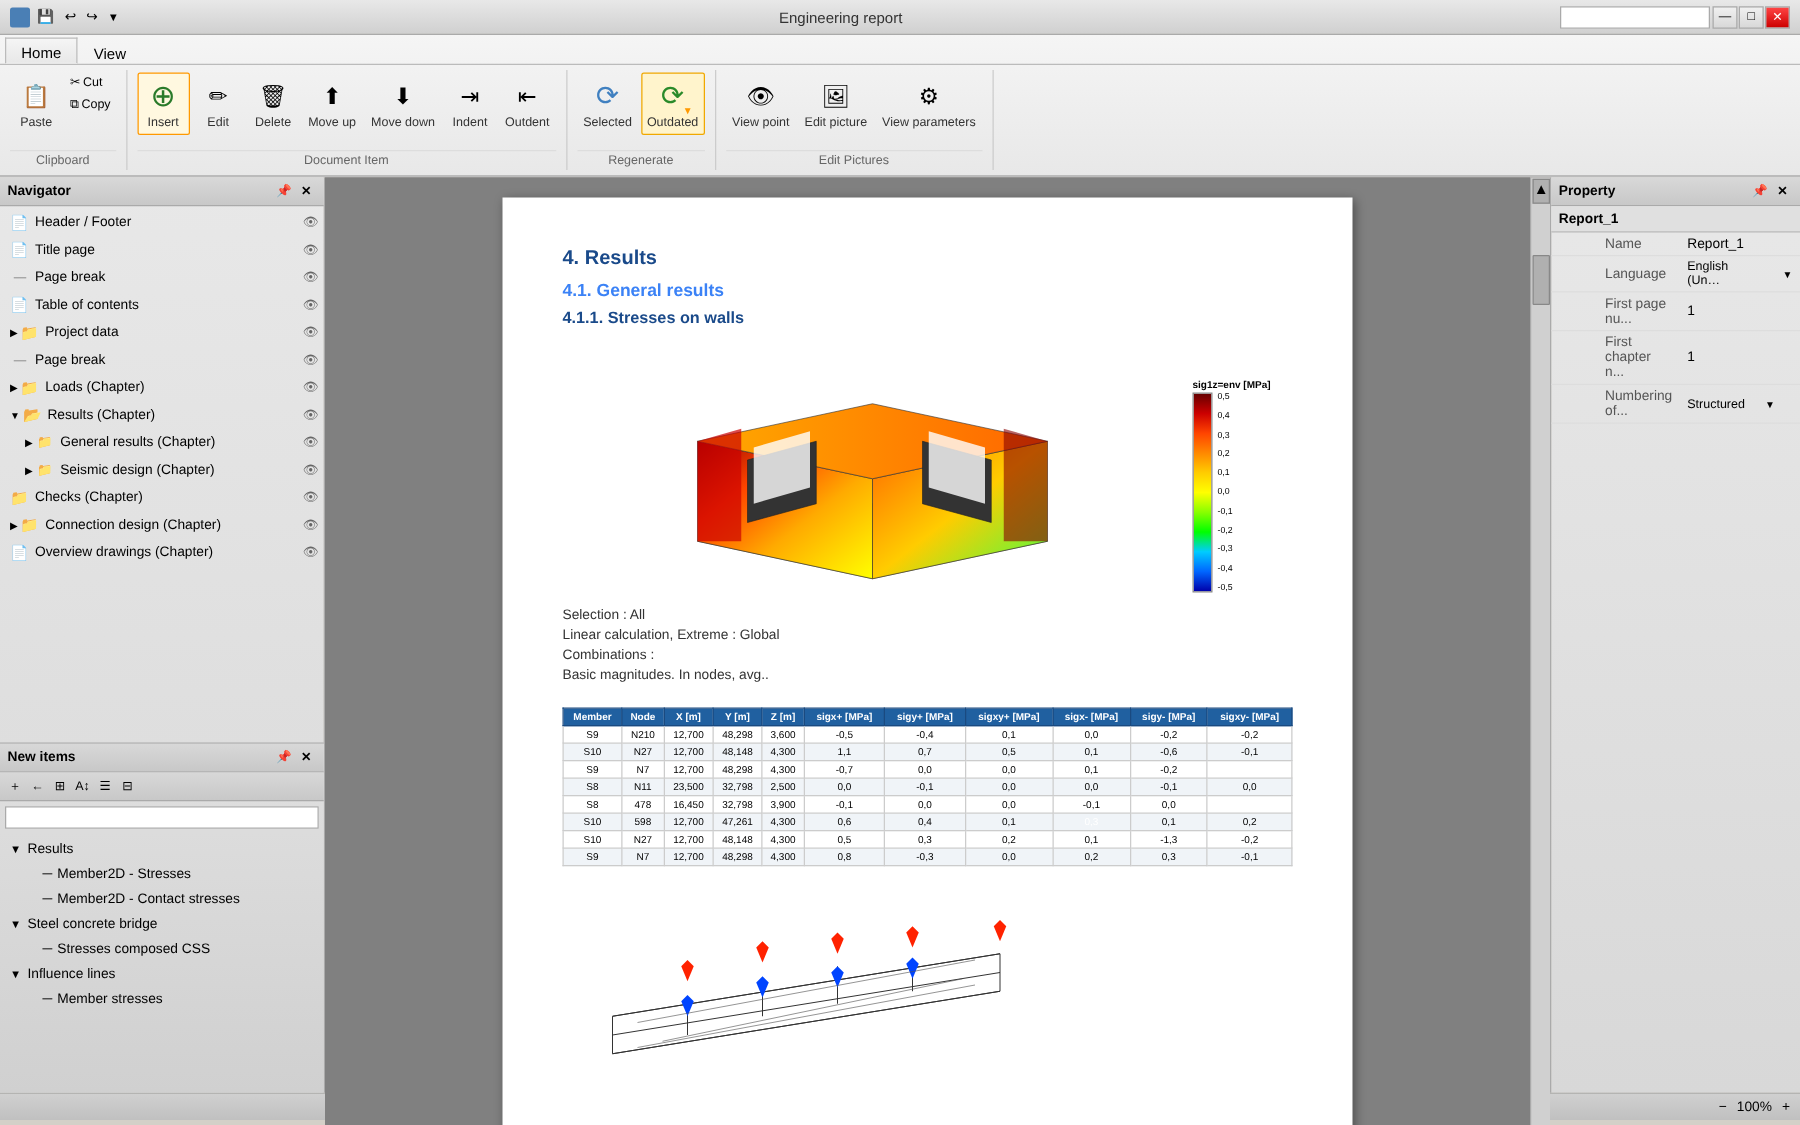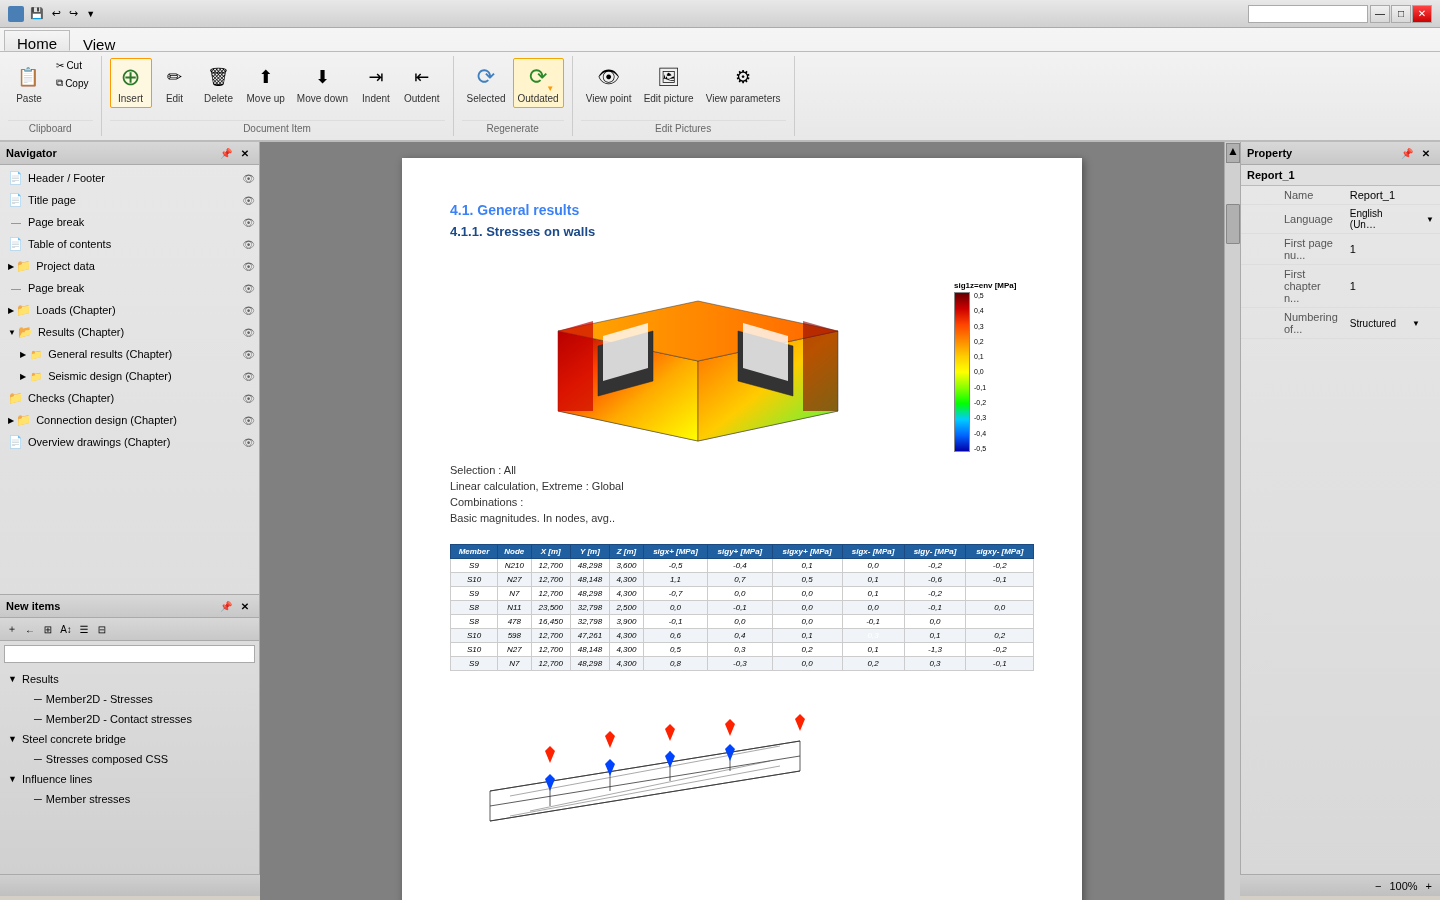--- a/index.html
+++ b/index.html
@@ -31,21 +31,21 @@
       border-bottom: 2px solid #bbb;
     }
     .ribbon-tabs {
       display: flex;
       padding: 0 4px;
       border-bottom: 1px solid #bbb;
       height: 24px;
     }
     .ribbon-tab {
       padding: 4px 12px;
-      font-size: 15px;
+      font-size: 12px;
       cursor: pointer;
       border: 1px solid transparent;
       margin-top: 3px;
       background: transparent;
     }
     .ribbon-tab.active {
       background: linear-gradient(to bottom, #f5f5f5, #e8e8e8);
       border: 1px solid #bbb;
       border-bottom: 1px solid #e8e8e8;
       margin-top: 2px;
@@ -240,21 +240,20 @@
     .stress-model {
       flex: 1;
       height: 200px;
       position: relative;
     }
     .data-table {
       width: 100%;
       border-collapse: collapse;
       font-size: 9px;
       margin: 20px 0;
-      font-style: italic;
     }
     .data-table th {
       background: #2060a0;
       color: white;
       padding: 2px 3px;
       border: 1px solid #1a4a80;
       text-align: center;
       font-size: 8px;
     }
     .data-table td {
@@ -293,20 +292,21 @@
 <body>
 
 <div class="title-bar">
   <div class="title-bar-left">
     <div class="app-icon"></div>
     <div style="cursor:pointer;font-size:11px;padding:0 2px;">💾</div>
     <div style="cursor:pointer;font-size:11px;padding:0 2px;">↩</div>
     <div style="cursor:pointer;font-size:11px;padding:0 2px;">↪</div>
     <div style="cursor:pointer;font-size:9px;padding:0 2px;">▼</div>
   </div>
+  <div class="title-bar-center">Engineering report</div>
   <div class="title-bar-right">
     <input type="text" style="width: 120px; height: 18px; font-size: 10px; border: 1px solid rgb(170, 170, 170);">
     <div style="display:flex;gap:1px;">
       <div class="title-btn">—</div>
       <div class="title-btn">□</div>
       <div class="title-btn close">✕</div>
     </div>
   </div>
 </div>
 
@@ -591,20 +591,21 @@
       </div>
     </div>
   </div>
 
   <div style="flex:1;display:flex;flex-direction:column;background:#888;">
 
     <div style="flex:1;display:flex;">
       <div class="content-scroll">
 
         <div class="page-document">
+          <div class="doc-h1">4. Results</div>
           <div class="doc-h2">4.1. General results</div>
           <div class="doc-h3">4.1.1. Stresses on walls</div>
 
           <div class="stress-visualization">
             <div class="stress-model">
               
               <svg width="100%" height="200" viewBox="0 0 400 200">
 
                 <defs>
                   <linearGradient id="wallGrad1" x1="0" y1="0" x2="1" y2="1">

